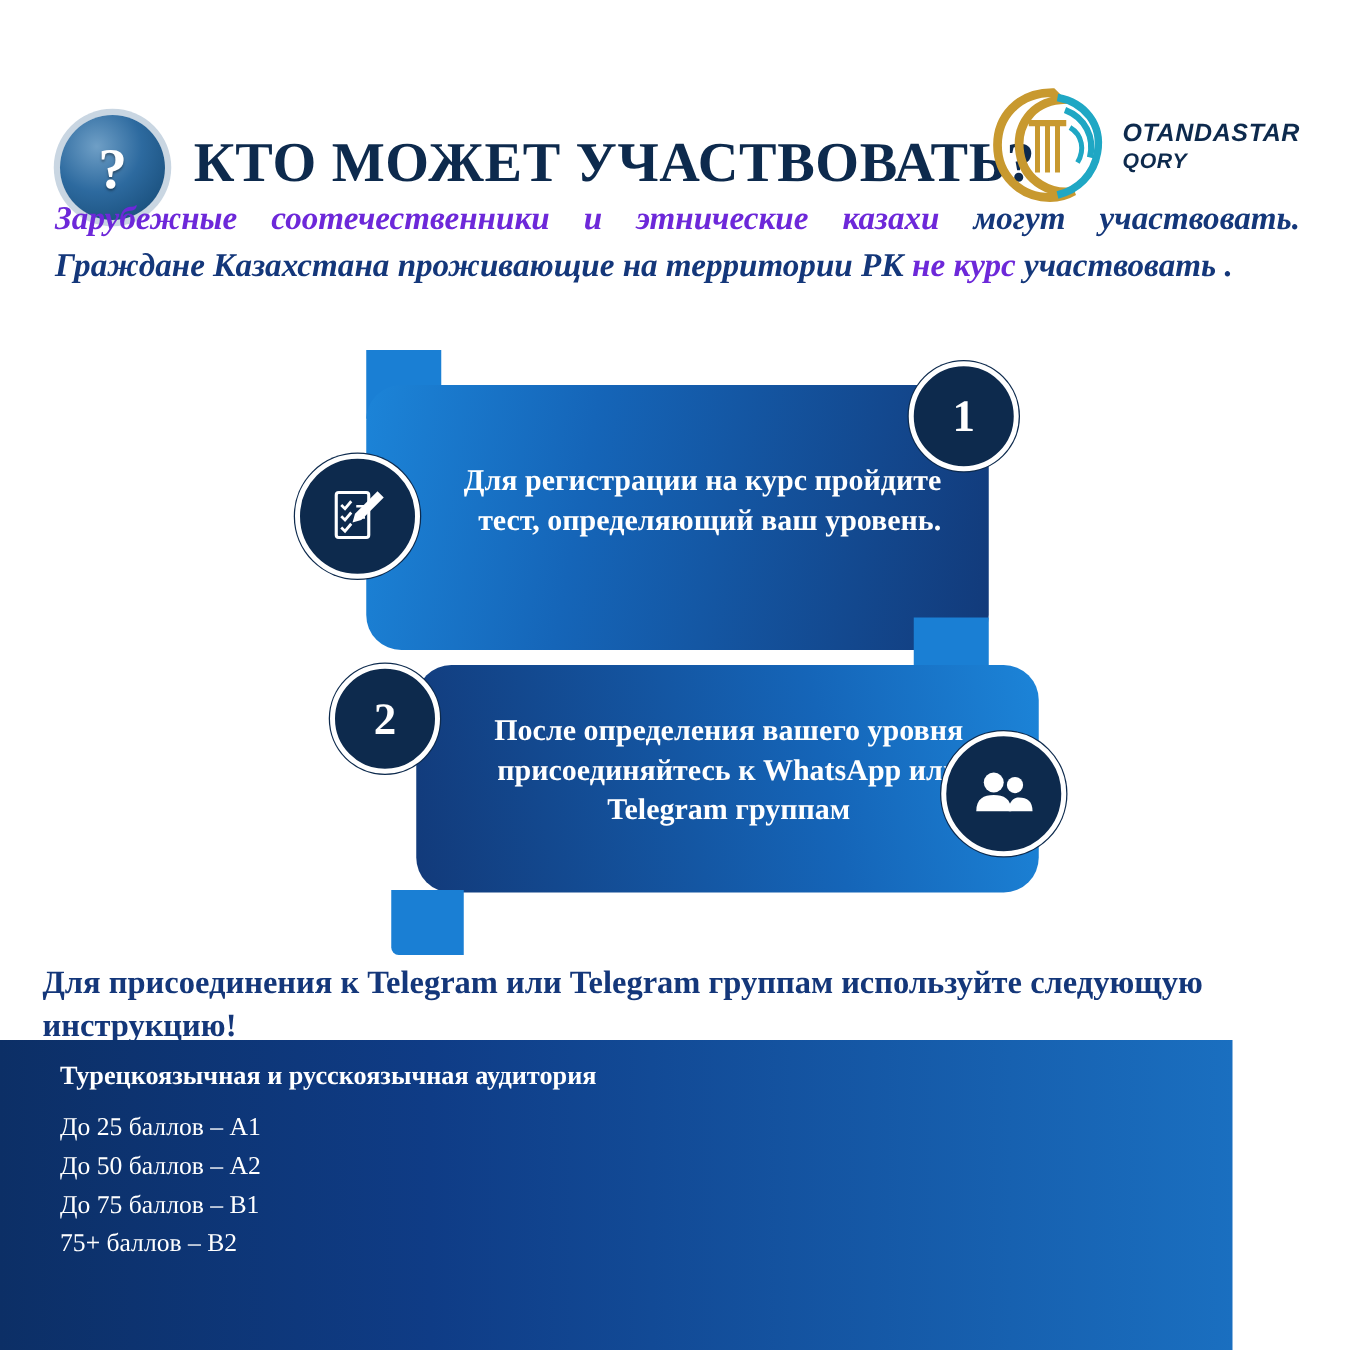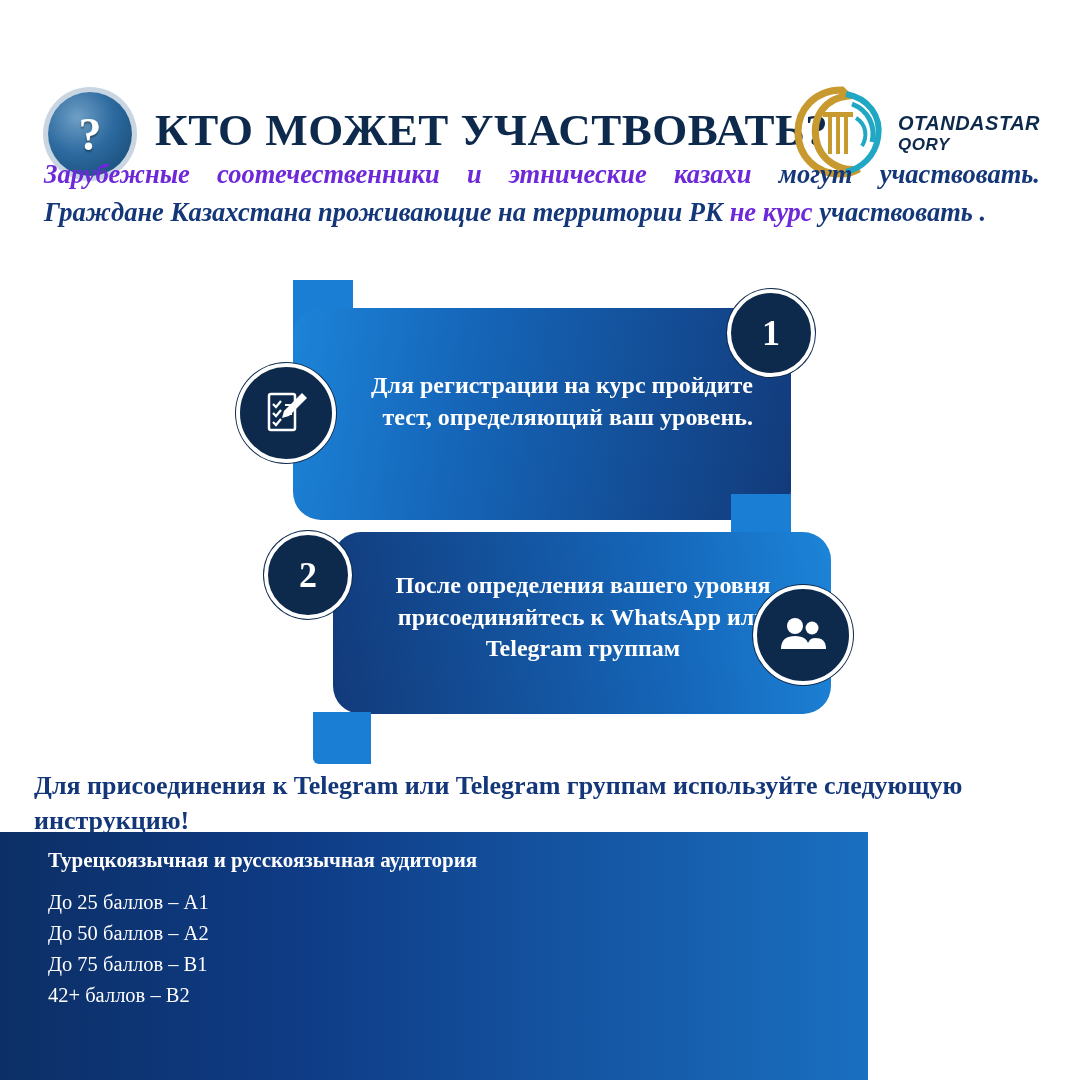--- a/index.html
+++ b/index.html
@@ -26,21 +26,21 @@
     color:#ffffff;font-size:46px;font-weight:bold;font-family:"Liberation Serif",serif;
     text-shadow:0 2px 2px rgba(0,0,0,.4);
   }
   .main-title{
     position:absolute;left:155px;top:64px;
     font-size:45px;font-weight:bold;color:#0d2a4d;letter-spacing:.5px;
     font-family:"Liberation Serif",serif;
   }
 
   
-  .logo{position:absolute;right:40px;top:44px;width:250px;height:96px;}
+  .logo{position:absolute;right:40px;top:28px;width:250px;height:96px;}
   .logo-mark{position:absolute;left:0;top:0;width:96px;height:96px;}
   .logo-text{
     position:absolute;left:108px;top:28px;
     font-family:"Liberation Sans",sans-serif;font-style:italic;font-weight:bold;
     color:#0d2a4d;line-height:1.15;
   }
   .logo-text .l1{font-size:20px;letter-spacing:.5px;}
   .logo-text .l2{font-size:17px;letter-spacing:.5px;}
 
   
@@ -105,21 +105,21 @@
 
   
   .instruction{
     position:absolute;left:34px;top:768px;width:1020px;
     font-family:"Liberation Serif",serif;font-weight:bold;font-size:26px;line-height:1.35;
     color:#14377a;
   }
 
   
   .panel{
-    position:absolute;left:0;top:832px;width:868px;height:248px;
+    position:absolute;left:0;top:832px;width:986px;height:248px;
     background:linear-gradient(90deg,#0c2f66 0%,#0f3c86 35%,#1a6fc0 100%);
     color:#ffffff;
   }
   .panel-title{
     position:absolute;left:48px;top:16px;font-size:21px;font-weight:bold;
     font-family:"Liberation Serif",serif;
   }
   .scores{position:absolute;left:48px;top:55px;}
   .scores div{font-size:20.5px;line-height:1.52;font-family:"Liberation Serif",serif;}
   .panel-note{
@@ -208,17 +208,17 @@
   </div>
 
   <div class="instruction">Для присоединения к Telegram или Telegram группам используйте следующую инструкцию!</div>
 
   <div class="panel">
     <div class="panel-title">Турецкоязычная и русскоязычная аудитория</div>
     <div class="scores">
       <div>До 25 баллов – А1</div>
       <div>До 50 баллов – А2</div>
       <div>До 75 баллов – В1</div>
-      <div>42+ баллов – В2</div>
+      <div>75+ баллов – В2</div>
     </div>
   </div>
 
 </div>
 
 </body></html>

